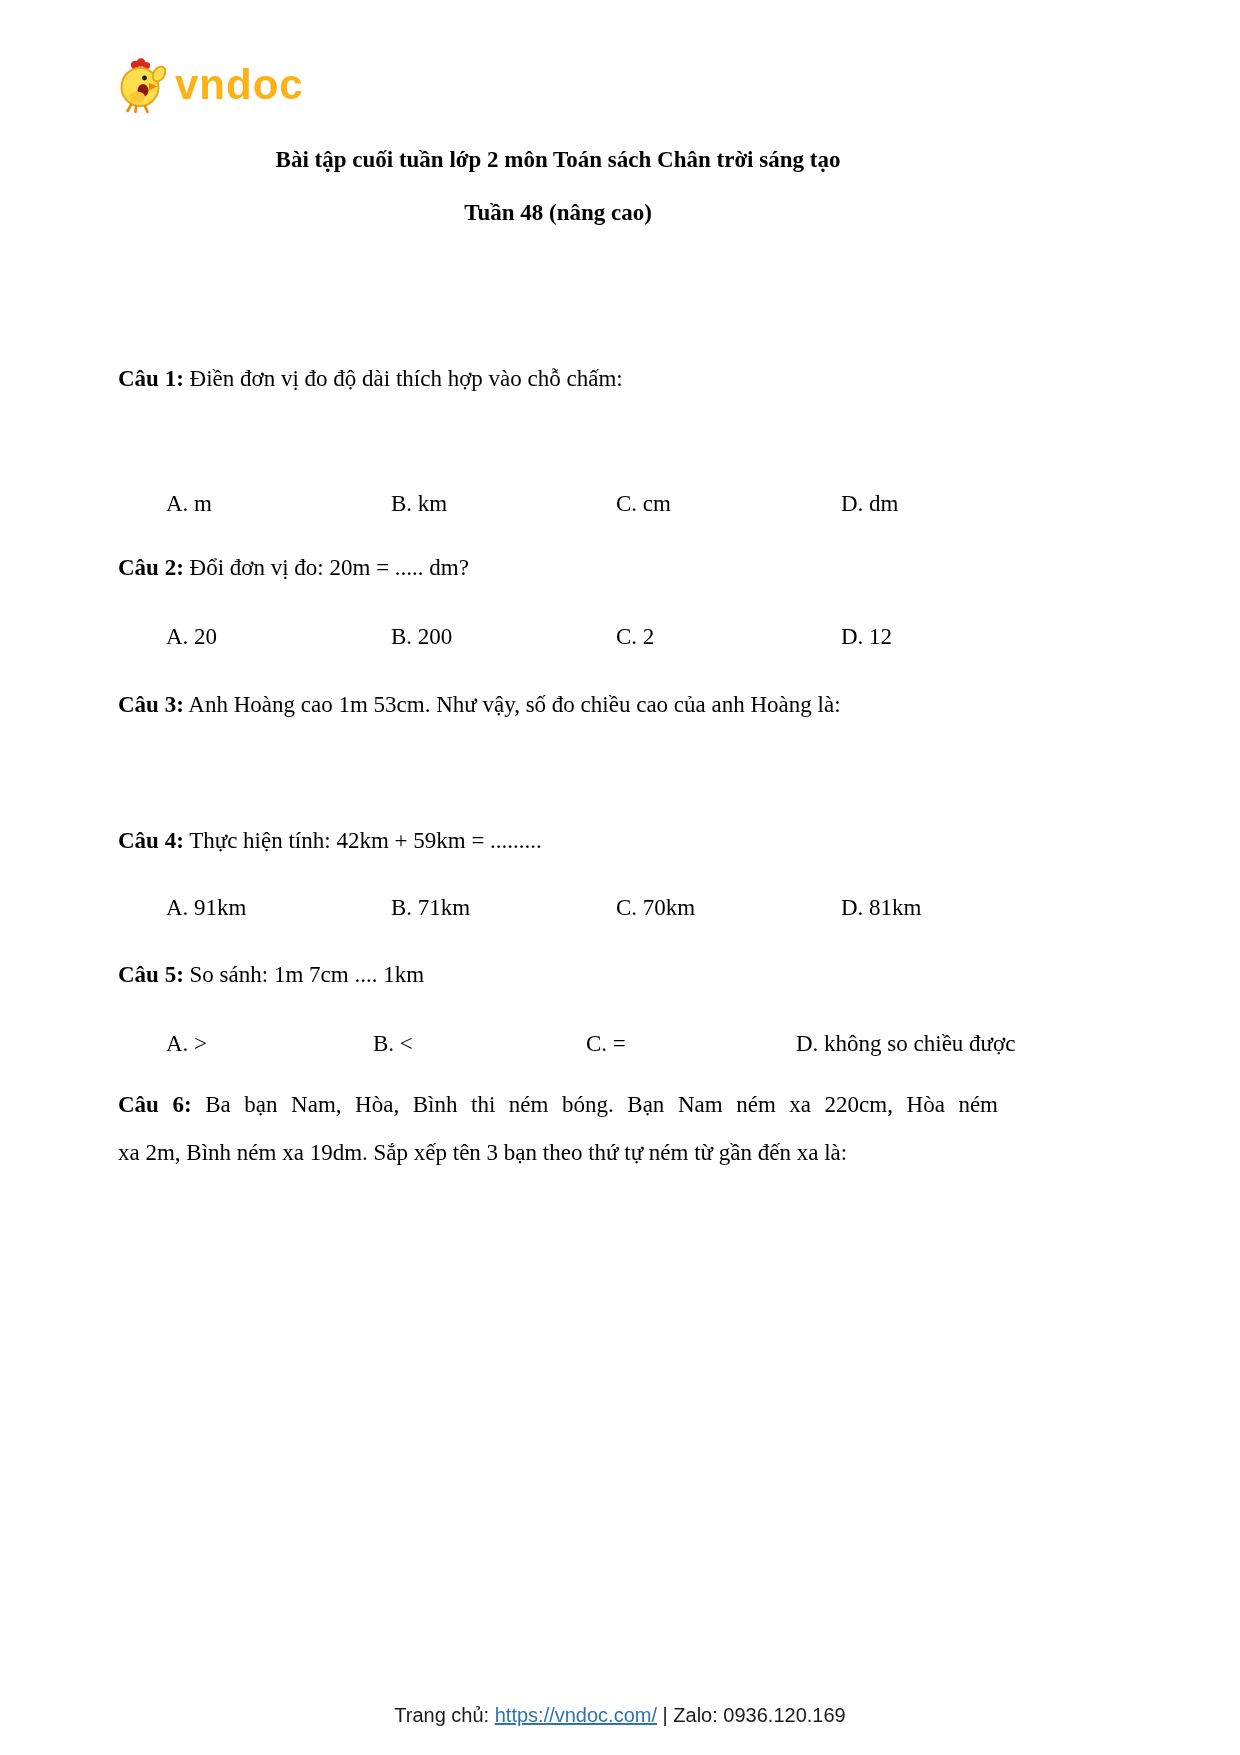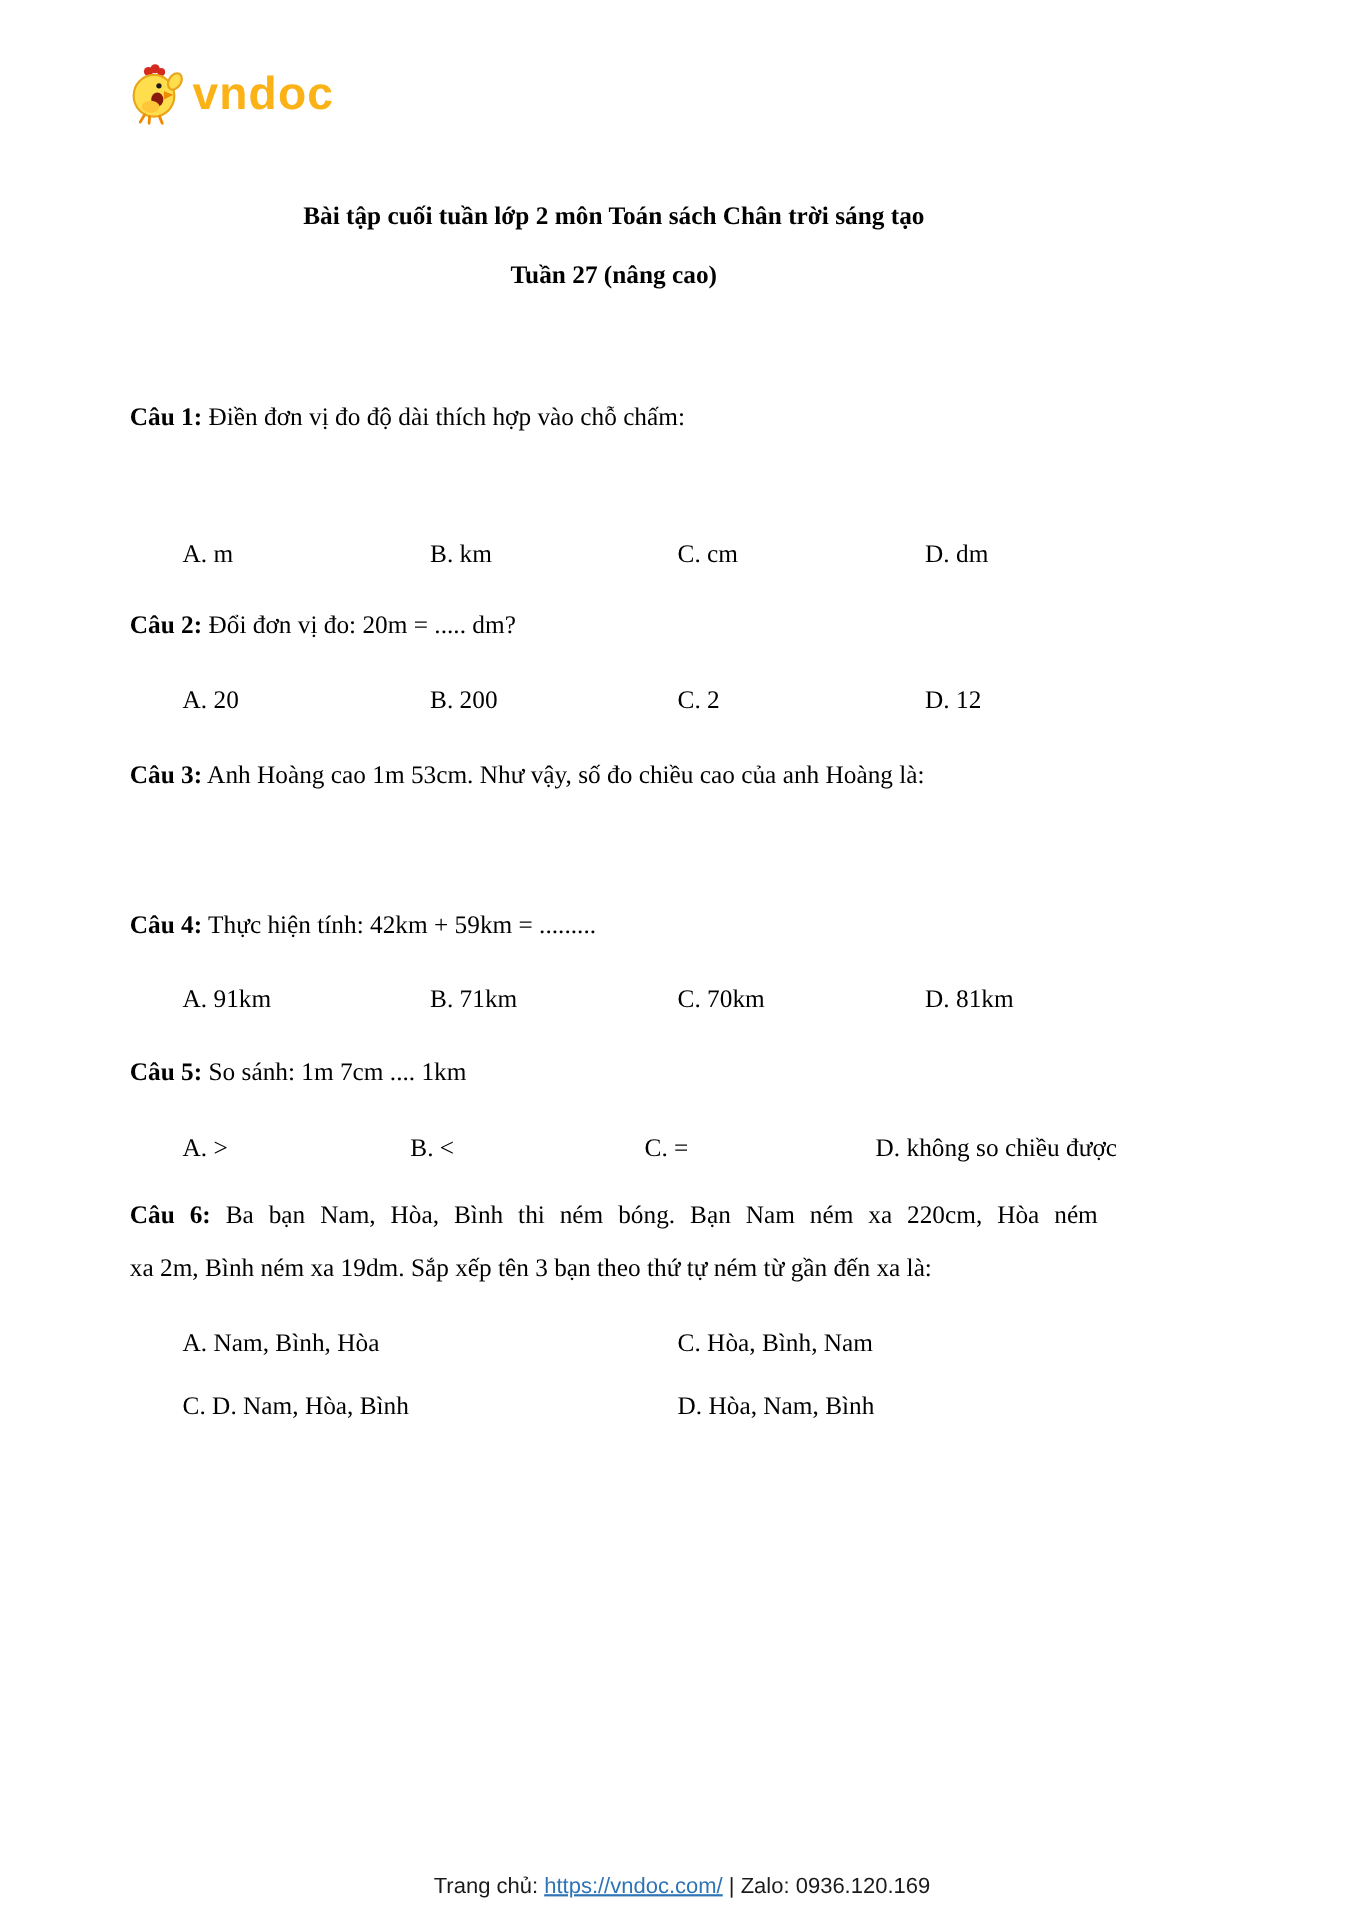--- a/index.html
+++ b/index.html
@@ -8,21 +8,21 @@
     width:1217px;height:1755px;
     background:#ffffff;
     font-family:"Liberation Serif", serif;
     color:#000;
     overflow:hidden;
     border-radius:21px;
   }
   .abs{position:absolute;left:118px;width:880px;}
   .line{font-size:23px;line-height:30px;}
   .b{font-weight:bold;}
-  .center{text-align:center;margin-top:37px;}
+  .center{text-align:center;}
   .title{font-size:23px;font-weight:bold;line-height:30px;}
   .opts{display:grid;grid-template-columns:225px 225px 225px 1fr;font-size:23px;line-height:30px;margin-left:48px;}
   .opts5{grid-template-columns:207px 213px 210px 1fr;}
   .opts6{grid-template-columns:450px 1fr;row-gap:27px;}
   .q6l1{text-align:justify;text-align-last:justify;}
   .logo{position:absolute;top:56px;left:114px;display:flex;align-items:center;gap:3px;}
   .brand{
     font-family:"Liberation Sans", sans-serif;
     font-weight:bold;font-size:42px;line-height:1;
     color:#fbb217;letter-spacing:1px;
@@ -49,21 +49,21 @@
       <circle cx="30.5" cy="22" r="2.4" fill="#1a1a1a"></circle>
       <path d="M35 27 l8.5 3.2 -8.5 4.2 z" fill="#f08a00"></path>
       <ellipse cx="29" cy="34.5" rx="5.5" ry="6.5" fill="#8b1a0e"></ellipse>
       <ellipse cx="23" cy="41" rx="8" ry="5.5" fill="#ffc63a"></ellipse>
       <path d="M17 49 l-3.5 6 M22 50 l-0.5 6 M31 50 l2.5 6" stroke="#f08a00" stroke-width="2.6" fill="none" stroke-linecap="round"></path>
     </svg>
     <span class="brand">vndoc</span>
   </div>
 
   <div class="abs title center" style="top:145px">Bài tập cuối tuần lớp 2 môn Toán sách Chân trời sáng tạo</div>
-  <div class="abs title center" style="top:198px">Tuần 27 (nâng cao)</div>
+  <div class="abs title center" style="top:198px">Tuần 48 (nâng cao)</div>
 
 
   <div class="abs line" style="top:364px"><span class="b">Câu 1:</span><span> Điền đơn vị đo độ dài thích hợp vào chỗ chấm:</span></div>
   <div class="abs opts" style="top:489px">
     <span>A. m</span>
     <span>B. km</span>
     <span>C. cm</span>
     <span>D. dm</span>
   </div>
 
@@ -88,22 +88,16 @@
   <div class="abs line" style="top:960px"><span class="b">Câu 5:</span><span> So sánh: 1m 7cm .... 1km</span></div>
   <div class="abs opts opts5" style="top:1029px">
     <span>A. &gt;</span>
     <span>B. &lt;</span>
     <span>C. =</span>
     <span>D. không so chiều được</span>
   </div>
 
   <div class="abs line q6l1" style="top:1090px"><span class="b">Câu 6:</span><span> Ba bạn Nam, Hòa, Bình thi ném bóng. Bạn Nam ném xa 220cm, Hòa ném</span></div>
   <div class="abs line" style="top:1138px">xa 2m, Bình ném xa 19dm. Sắp xếp tên 3 bạn theo thứ tự ném từ gần đến xa là:</div>
-  <div class="abs opts opts6" style="top:1206px">
-    <span>A. Nam, Bình, Hòa</span>
-    <span>C. Hòa, Bình, Nam</span>
-    <span>C. D. Nam, Hòa, Bình</span>
-    <span>D. Hòa, Nam, Bình</span>
-  </div>
 
   <div class="footer"><span>Trang chủ: </span><a class="flink">https://vndoc.com/</a><span> | Zalo: 0936.120.169</span></div>
 
 </div>
 
 </body></html>

